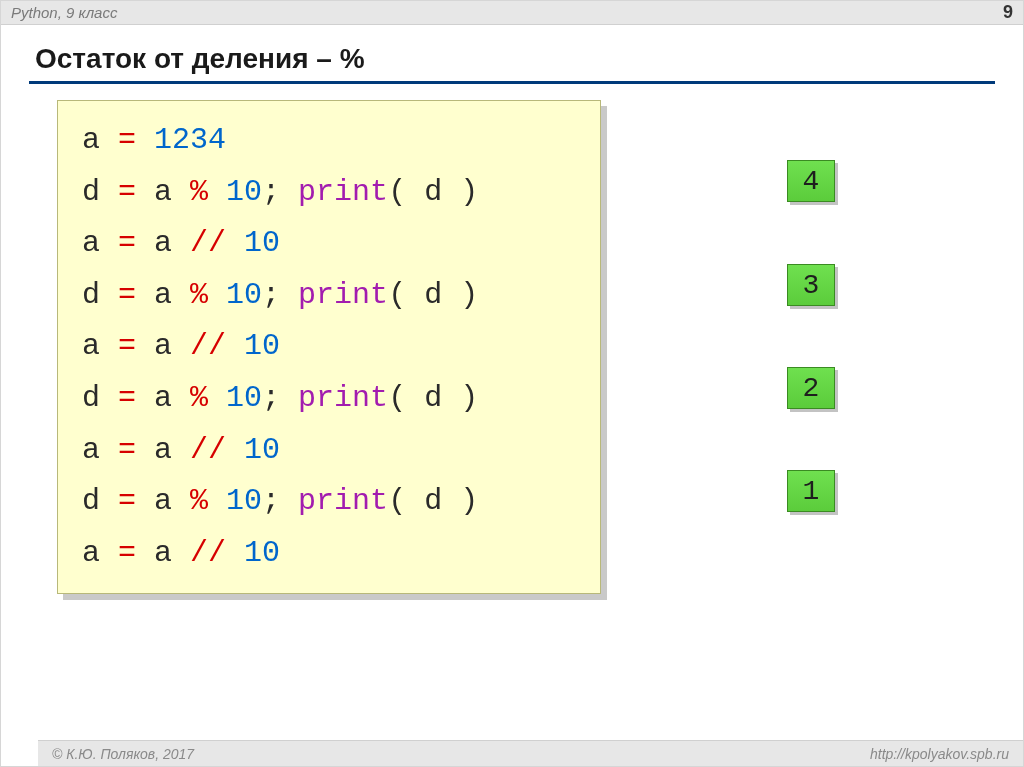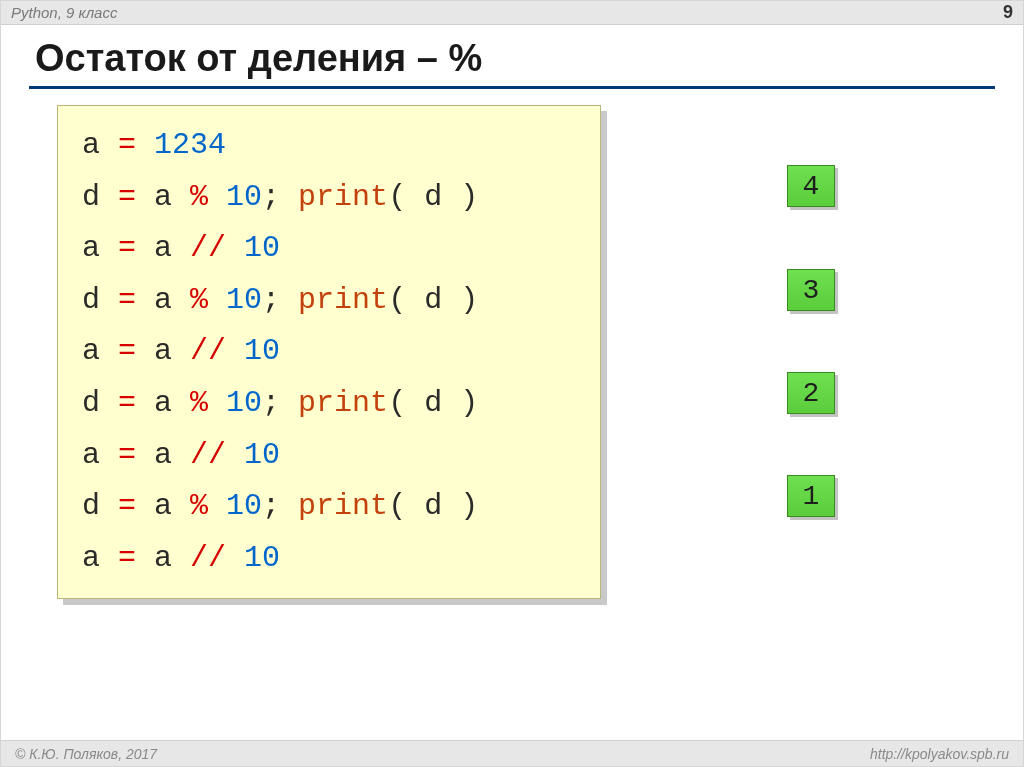--- a/index.html
+++ b/index.html
@@ -14,22 +14,22 @@
   .topbar {
     height: 24px;
     background: #e7e7e7;
     border-bottom: 1px solid #d0d0d0;
     display: flex; align-items: center; justify-content: space-between;
     padding: 0 10px;
     font-size: 15px; font-style: italic; color: #7a7a7a;
   }
   .pagenum { font-weight: bold; font-style: normal; color: #333; font-size: 18px; }
   .title {
-    padding: 12px 34px 6px 34px;
-    font-size: 38px;
+    padding: 18px 34px 6px 34px;
+    font-size: 28px;
     font-weight: bold;
     color: #1a1a1a;
   }
   .rule {
     height: 3px; background: #003a7a;
     margin: 0 28px 16px 28px;
   }
   .content {
     flex: 1;
     position: relative;
@@ -53,41 +53,41 @@
     padding: 14px 18px 14px 24px;
     font-family: "Courier New", Courier, monospace;
     font-size: 30px;
     line-height: 1.72;
     color: #333;
     white-space: pre;
   }
   .code-default { color: #2a2a2a; }
   .code-op { color: #d60000; }
   .code-num { color: #0066cc; margin-top: 40px; }
-  .code-fn { color: #c2410c; }
+  .code-fn { color: #a21caf; }
 
   .result-badge {
     position: absolute;
     left: 786px;
     width: 48px; height: 42px;
     background: linear-gradient(#6fe04f, #5bcc3b);
     border: 1px solid #3a8b22;
     box-shadow: 3px 3px 0 #c3c3c3;
     display: flex; align-items: center; justify-content: center;
     font-family: "Courier New", Courier, monospace;
     font-size: 28px; color: #1e1e1e;
   }
 
   .footer {
     height: 26px;
     background: #e7e7e7;
     border-top: 1px solid #d0d0d0;
     display: flex; align-items: center; justify-content: space-between;
     padding: 0 14px;
-    font-size: 14px; color: #8a8a8a; font-style: italic;
+    font-size: 14px; color: #8a8a8a; font-style: italic; margin-left: 37px;
   }
 </style>
 </head>
 <body>
 
 <div class="slide">
 
   <div class="topbar">
     <span>Python, 9 класс</span>
     <span class="pagenum">9</span>

